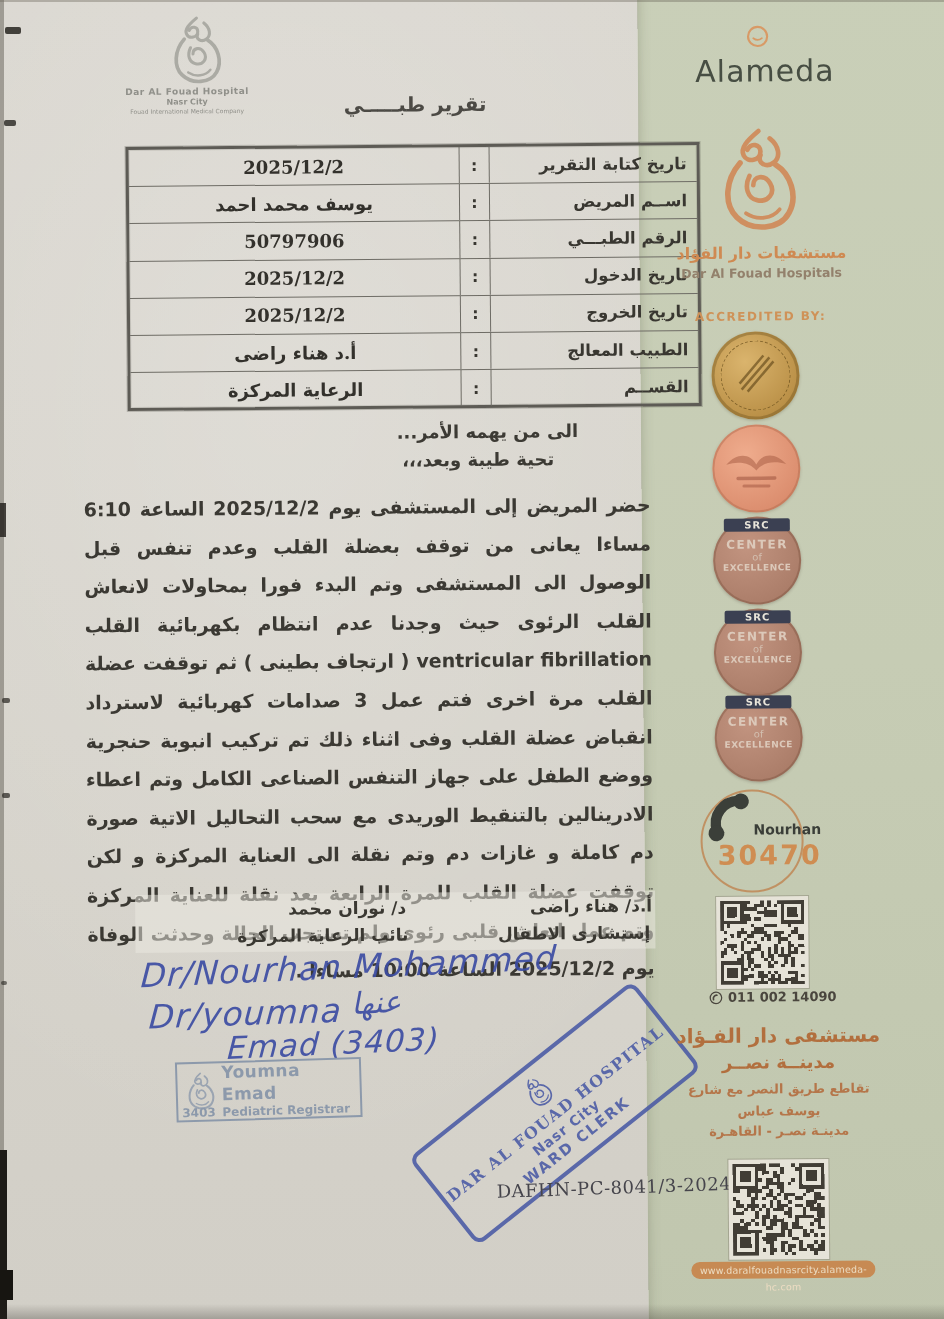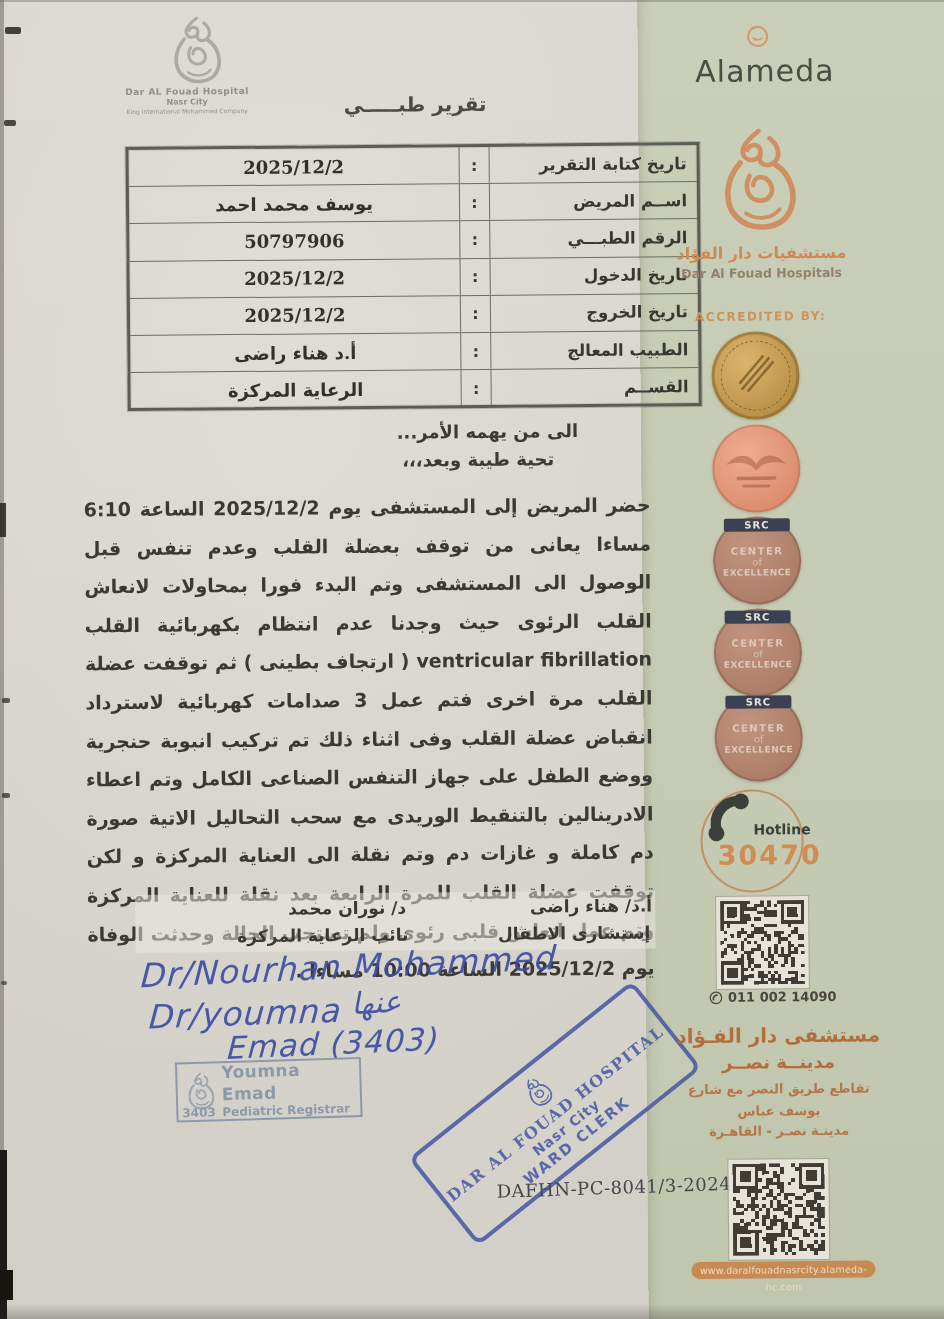--- a/index.html
+++ b/index.html
@@ -101,21 +101,21 @@
   .badge-gold{top:334px;background:radial-gradient(circle at 38% 34%,#dab46d,#bb9148 70%,#a87f3a);
     box-shadow:inset 0 0 0 3px rgba(120,90,35,.45), 0 1px 3px rgba(80,70,40,.3);}
   .badge-gold .ring{position:absolute;inset:9px;border:1.5px dashed rgba(100,75,25,.65);border-radius:50%;}
   .badge-wings{top:427px;background:radial-gradient(circle at 38% 34%,#efac8d,#db8d6e 75%,#cd7f62);
     box-shadow:inset 0 0 0 2px rgba(180,110,80,.5), 0 1px 3px rgba(80,60,40,.25);}
   .badge-src{background:radial-gradient(circle at 38% 34%,#c29480,#ab7d69 75%,#9e7260);
     box-shadow:inset 0 0 0 2px rgba(120,80,60,.4), 0 1px 3px rgba(70,55,45,.3);
     display:flex;flex-direction:column;align-items:center;}
   .badge-src .banner{margin-top:2px;background:#3b4052;color:#e9e5da;font-size:10px;
     font-weight:bold;padding:1px 20px;border-radius:2px;letter-spacing:1px;}
-  .badge-src .bl1{margin-top:14px;font-size:10px;font-weight:bold;letter-spacing:1.5px;color:#dcc9ba;}
+  .badge-src .bl1{margin-top:6px;font-size:12px;font-weight:bold;letter-spacing:1.5px;color:#dcc9ba;}
   .badge-src .bl2{font-size:10px;color:#d3bfb0;}
   .badge-src .bl3{font-size:9px;font-weight:bold;letter-spacing:.5px;color:#dcc9ba;}
   .src-1{top:519px;} .src-2{top:611px;} .src-3{top:696px;}
 
   .hotline-circle{left:699px;top:792px;width:99px;height:99px;border-radius:50%;
     border:2.5px solid rgba(192,135,85,.85);}
   .hotline-phone{left:702px;top:794px;width:56px;height:56px;transform:rotate(-8deg);}
   .hotline-label{left:752px;top:824px;font-size:14px;font-weight:bold;color:#3a3e38;}
   .hotline-num{left:716px;top:842px;font-size:27px;font-weight:bold;color:#cf8d52;
     letter-spacing:2px;}
@@ -183,21 +183,21 @@
   <div class="rot">
 
     <div class="green-col"></div>
 
     <svg class="abs wm-logo">
         <use href="#fouad"></use>
       </svg>
     <div class="abs wm-text">
       <div class="l1">Dar AL Fouad Hospital</div>
       <div class="l2">Nasr City</div>
-      <div class="l3">King International Mohammed Company</div>
+      <div class="l3">Fouad International Medical Company</div>
     </div>
 
     <div class="abs title">تقرير طبـــــي</div>
 
     <div class="abs info-table">
 
         <div class="info-row">
           <div class="cell-label">تاريخ كتابة التقرير</div>
           <div class="cell-sep">:</div>
           <div class="cell-value">2025/12/2</div>
@@ -320,21 +320,21 @@
       <div class="banner">SRC</div>
       <div class="bl1">CENTER</div>
       <div class="bl2">of</div>
       <div class="bl3">EXCELLENCE</div>
     </div>
 
     <div class="abs hotline-circle"></div>
     <svg class="abs hotline-phone">
         <use href="#handset"></use>
       </svg>
-    <div class="abs hotline-label">Hotline</div>
+    <div class="abs hotline-label">Nourhan</div>
     <div class="abs hotline-num">30470</div>
 
     <div class="abs qr qr1">
         <svg viewBox="0 0 25 25" shape-rendering="crispEdges">
           <g fill="#413d35">
             <rect x="0" y="0" width="1" height="1"></rect>
             <rect x="1" y="0" width="1" height="1"></rect>
             <rect x="2" y="0" width="1" height="1"></rect>
             <rect x="3" y="0" width="1" height="1"></rect>
             <rect x="4" y="0" width="1" height="1"></rect>

